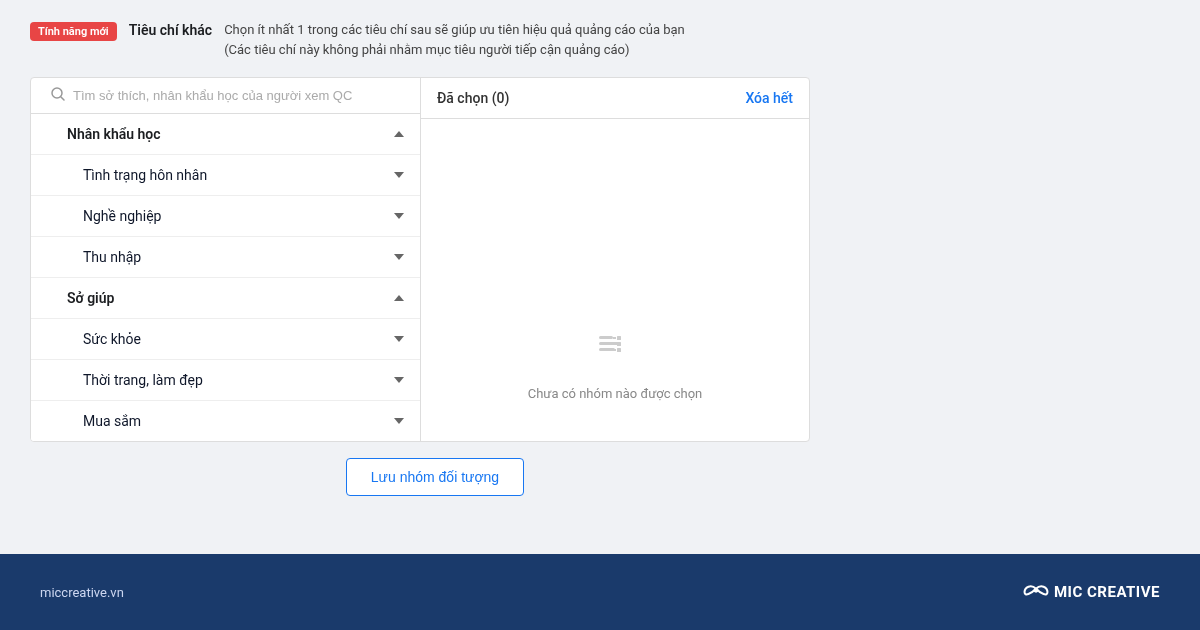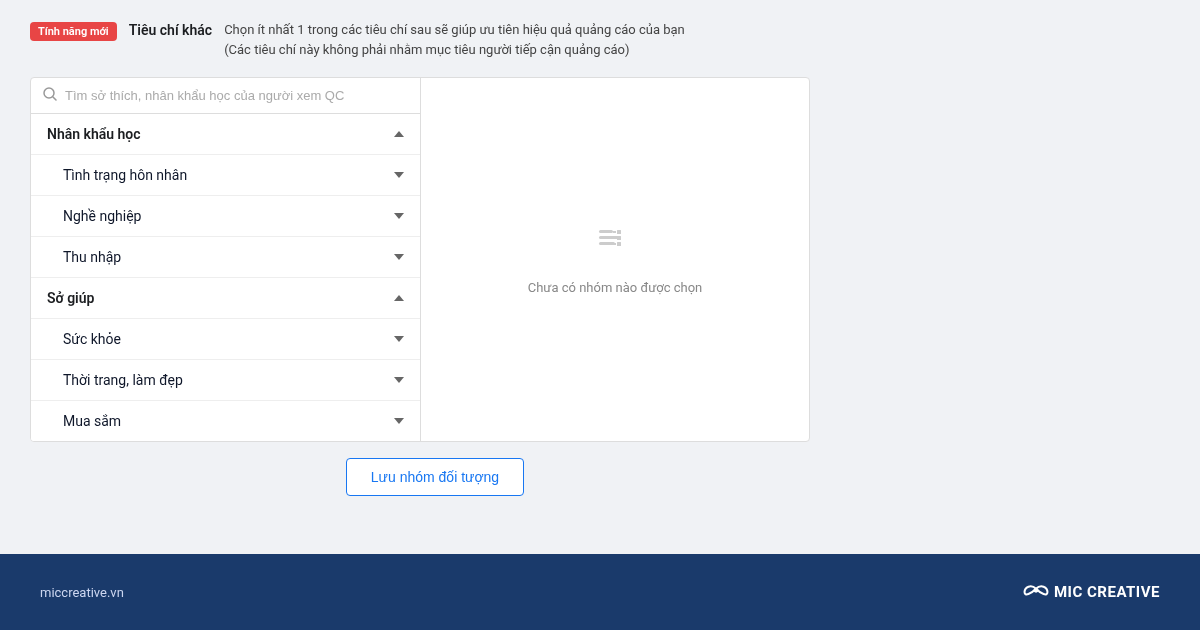--- a/index.html
+++ b/index.html
@@ -62,21 +62,21 @@
     .left-panel {
       width: 390px;
       border-right: 1px solid #ddd;
       display: flex;
       flex-direction: column;
     }
 
     .search-box {
       display: flex;
       align-items: center;
-      padding: 8px 12px;
+      padding: 8px 20px;
       border-bottom: 1px solid #ddd;
       gap: 8px;
     }
 
     .search-icon-svg {
       color: #999;
       flex-shrink: 0;
     }
 
     .search-input {
@@ -103,20 +103,21 @@
       align-items: center;
       padding: 12px 16px;
       cursor: pointer;
       background: white;
     }
 
     .category-title {
       font-size: 14px;
       font-weight: 600;
       color: #1c1e21;
+      margin-left: 20px;
     }
 
     .category-title.sub {
       font-weight: 400;
       color: #0f172a;
       padding-left: 16px;
     }
 
     .chevron-up, .chevron-down {
       width: 0;
@@ -164,21 +165,21 @@
       color: #1877f2;
       cursor: pointer;
       font-weight: 500;
     }
 
     .right-empty {
       flex: 1;
       display: flex;
       flex-direction: column;
       align-items: center;
-      justify-content: center;
+      justify-content: flex-end;
       gap: 12px;
       padding: 40px;
     }
 
     .empty-icon {
       color: #bbb;
     }
 
     .empty-text {
       font-size: 13px;
@@ -313,20 +314,24 @@
         <div class="divider"></div>
 
         <div class="category-header">
           <span class="category-title sub">Mua sắm</span>
           <span class="chevron-down"></span>
         </div>
       </div>
     </div>
 
     <div class="right-panel">
+      <div class="right-header">
+        <span class="selected-count">Đã chọn (0)</span>
+        <span class="clear-all">Xóa hết</span>
+      </div>
       <div class="right-empty">
         <span class="empty-icon">
           <svg width="40" height="40" viewBox="0 0 40 40" fill="none">
             <rect x="4" y="6" width="14" height="3" rx="1.5" fill="#ccc"></rect>
             <rect x="4" y="12" width="20" height="3" rx="1.5" fill="#ccc"></rect>
             <rect x="4" y="18" width="16" height="3" rx="1.5" fill="#ccc"></rect>
             <rect x="22" y="6" width="4" height="4" rx="0.5" fill="#ccc"></rect>
             <rect x="22" y="12" width="4" height="4" rx="0.5" fill="#ccc"></rect>
             <rect x="22" y="18" width="4" height="4" rx="0.5" fill="#ccc"></rect>
             <line x1="18" y1="8" x2="21" y2="8" stroke="#ccc" stroke-width="2"></line>

